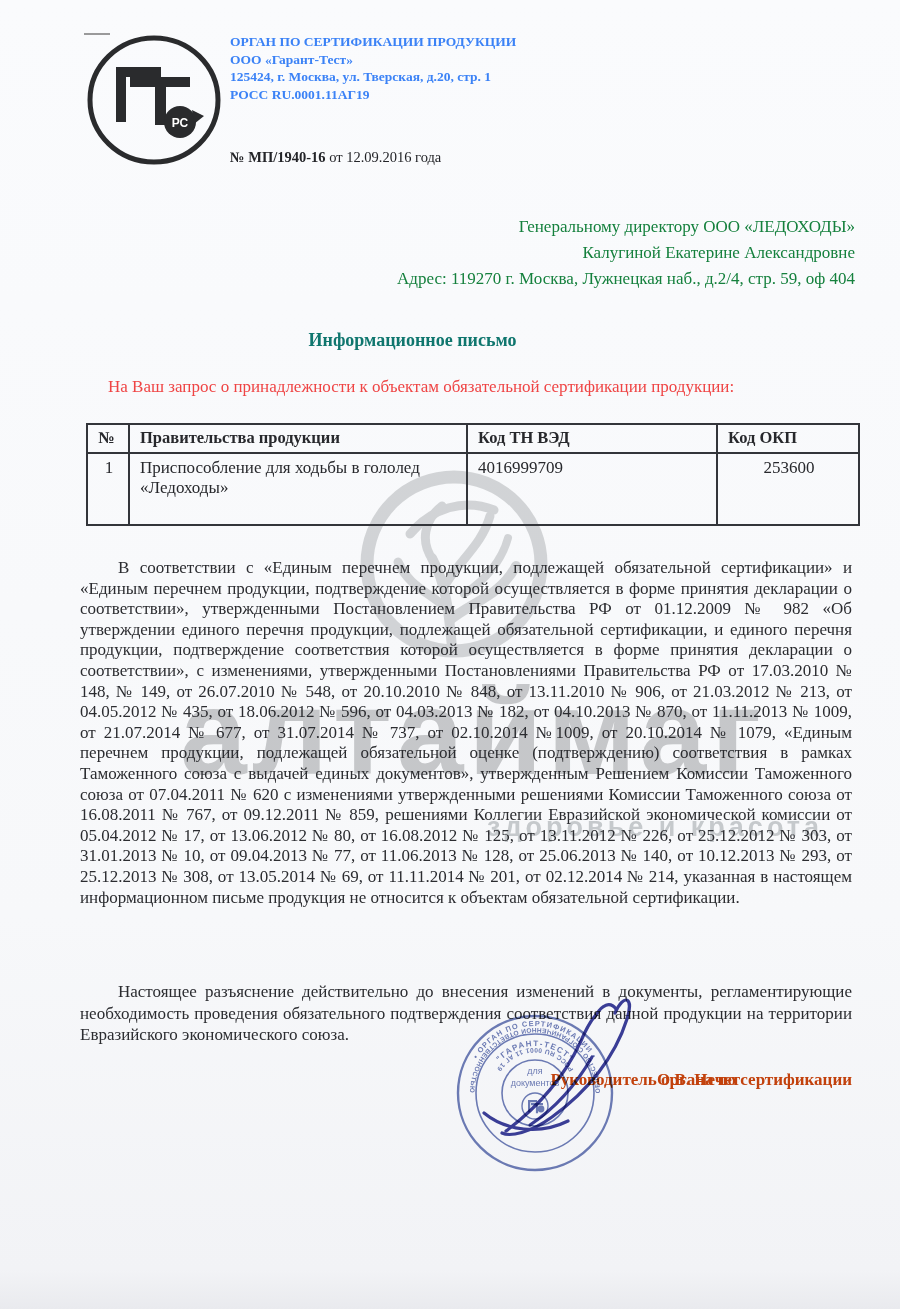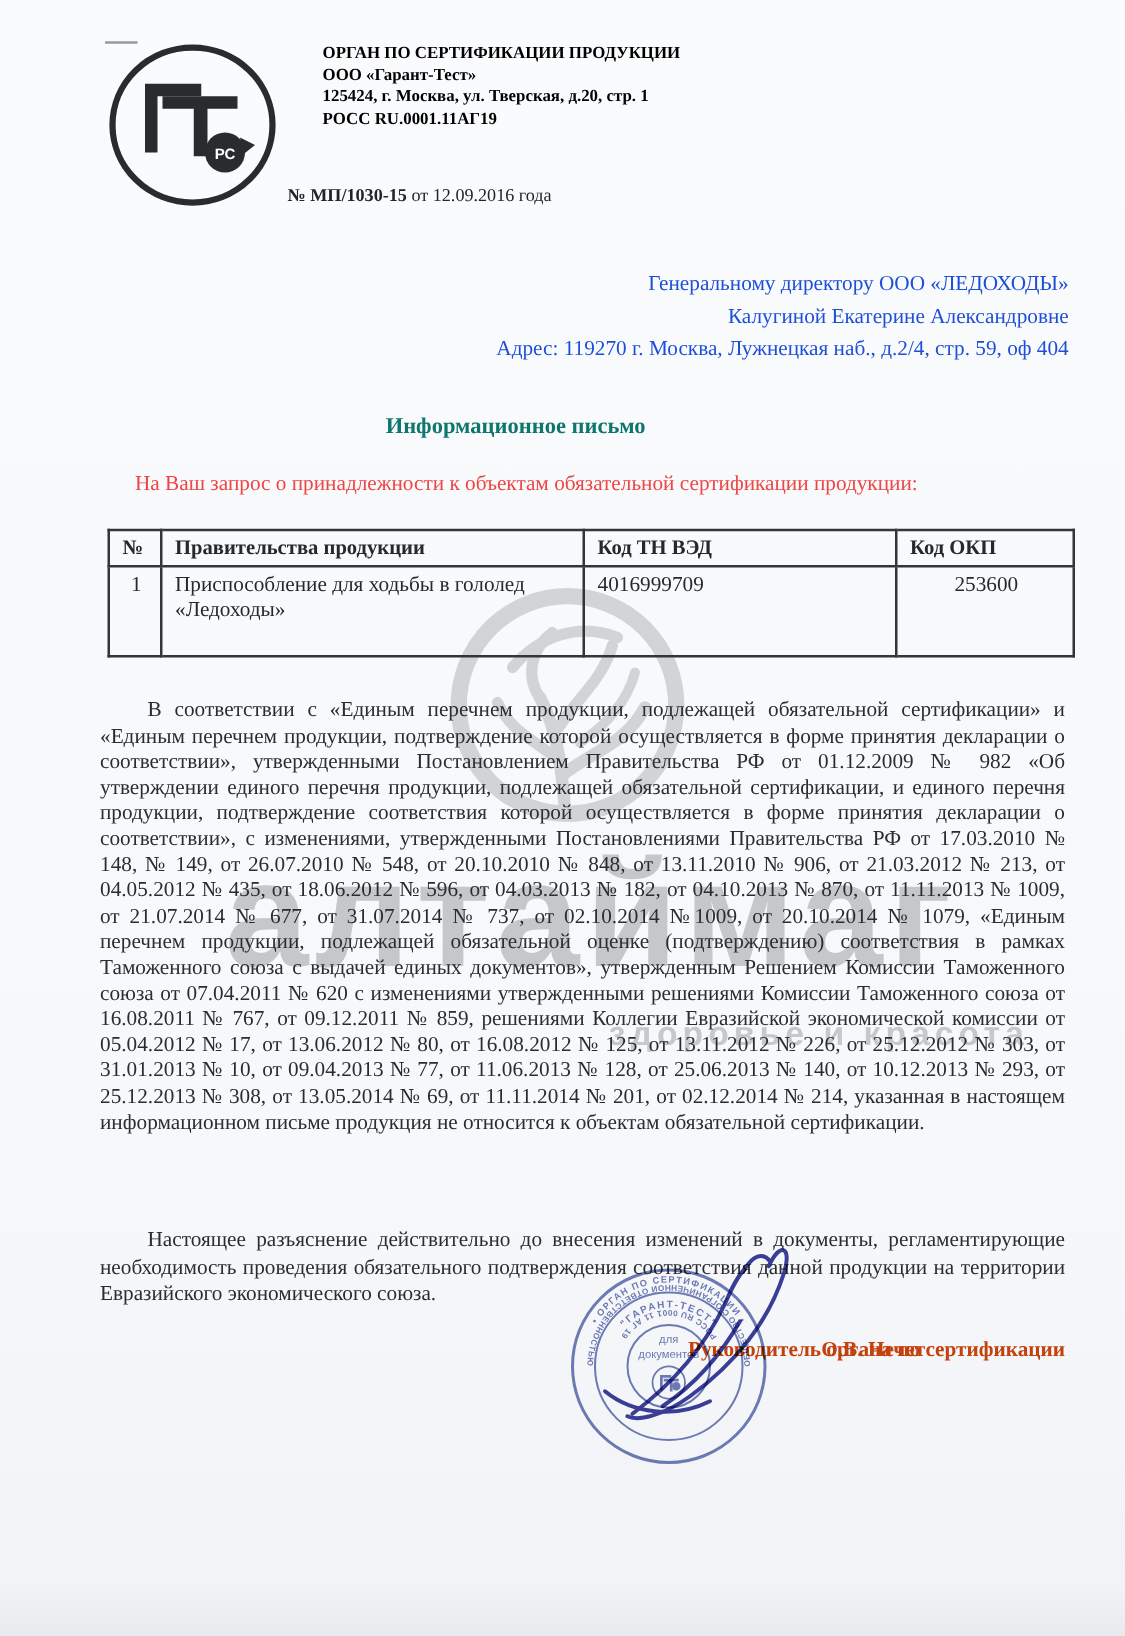--- a/index.html
+++ b/index.html
@@ -6,26 +6,26 @@
   body{
     width:900px;height:1309px;position:relative;overflow:hidden;
     background:linear-gradient(180deg,#fafbfd 0%,#f7f8fa 70%,#f2f3f6 97%,#e9eaee 100%);
     font-family:"Liberation Serif","DejaVu Serif",serif;
     color:#2b2c30;
   }
   .abs{position:absolute;}
   
   .scan-dash{left:84px;top:33px;width:26px;height:2px;background:#4a4a4a;opacity:.55;}
   .logo{left:84px;top:30px;width:140px;height:140px;}
-  .org-block{left:230px;top:33px;font-weight:bold;font-size:13.5px;line-height:17.5px;color:#000000;margin-left:28px;}
+  .org-block{left:230px;top:33px;font-weight:bold;font-size:13.5px;line-height:17.5px;color:#3b82f6;}
   .org-block .email{text-decoration:underline;}
   .ref-line{left:230px;top:149px;font-size:14.5px;color:#232428;}
   .ref-line b{font-weight:bold;}
   
-  .addressee{left:80px;top:214px;width:775px;text-align:right;font-size:17px;line-height:26px;color:#1d4ed8;}
+  .addressee{left:80px;top:214px;width:775px;text-align:right;font-size:17px;line-height:26px;color:#15803d;}
   
   .title{left:80px;top:330px;width:665px;text-align:center;font-weight:bold;font-size:18px;color:#0f766e;}
   .intro{left:80px;top:377px;width:772px;font-size:17px;text-indent:28px;color:#ef4444;}
   
   table.products{left:86px;top:423px;width:772px;border-collapse:collapse;table-layout:fixed;}
   table.products td,table.products th{border:2px solid #33353a;vertical-align:top;font-size:17px;color:#27282c;}
   table.products th{font-weight:bold;text-align:left;padding:3px 8px 4px 10px;font-size:16.5px;}
   table.products td{padding:4px 8px 26px 10px;}
   .col-num{width:42px;}
   .col-name{width:338px;}
@@ -90,21 +90,21 @@
   </svg>
 
   <div class="abs org-block">
     <div>ОРГАН  ПО СЕРТИФИКАЦИИ ПРОДУКЦИИ</div>
     <div>ООО  «Гарант-Тест»</div>
     <div>125424, г. Москва, ул. Тверская, д.20, стр. 1</div>
     <div>РОСС RU.0001.11АГ19</div>
   </div>
 
   <div class="abs ref-line">
-    <b>№ МП/1030-15</b><span> от 12.09.2016 года</span>
+    <b>№ МП/1940-16</b><span> от 12.09.2016 года</span>
   </div>
 
   <div class="abs addressee">
     <div>Генеральному директору ООО «ЛЕДОХОДЫ»</div>
     <div>Калугиной Екатерине Александровне</div>
     <div>Адрес: 119270 г. Москва, Лужнецкая наб., д.2/4, стр. 59, оф 404</div>
   </div>
 
   <div class="abs title">Информационное письмо</div>
   <div class="abs intro">На Ваш запрос о принадлежности к объектам обязательной сертификации продукции:</div>

